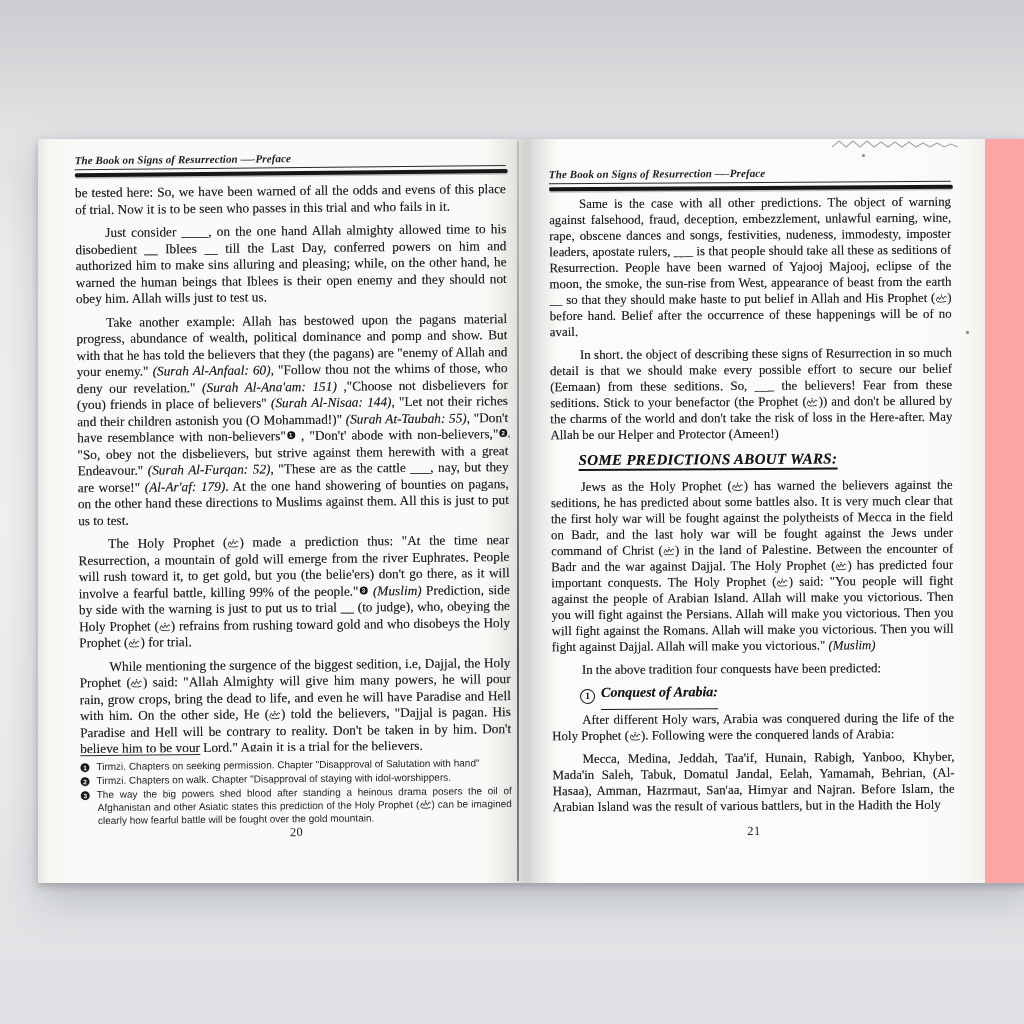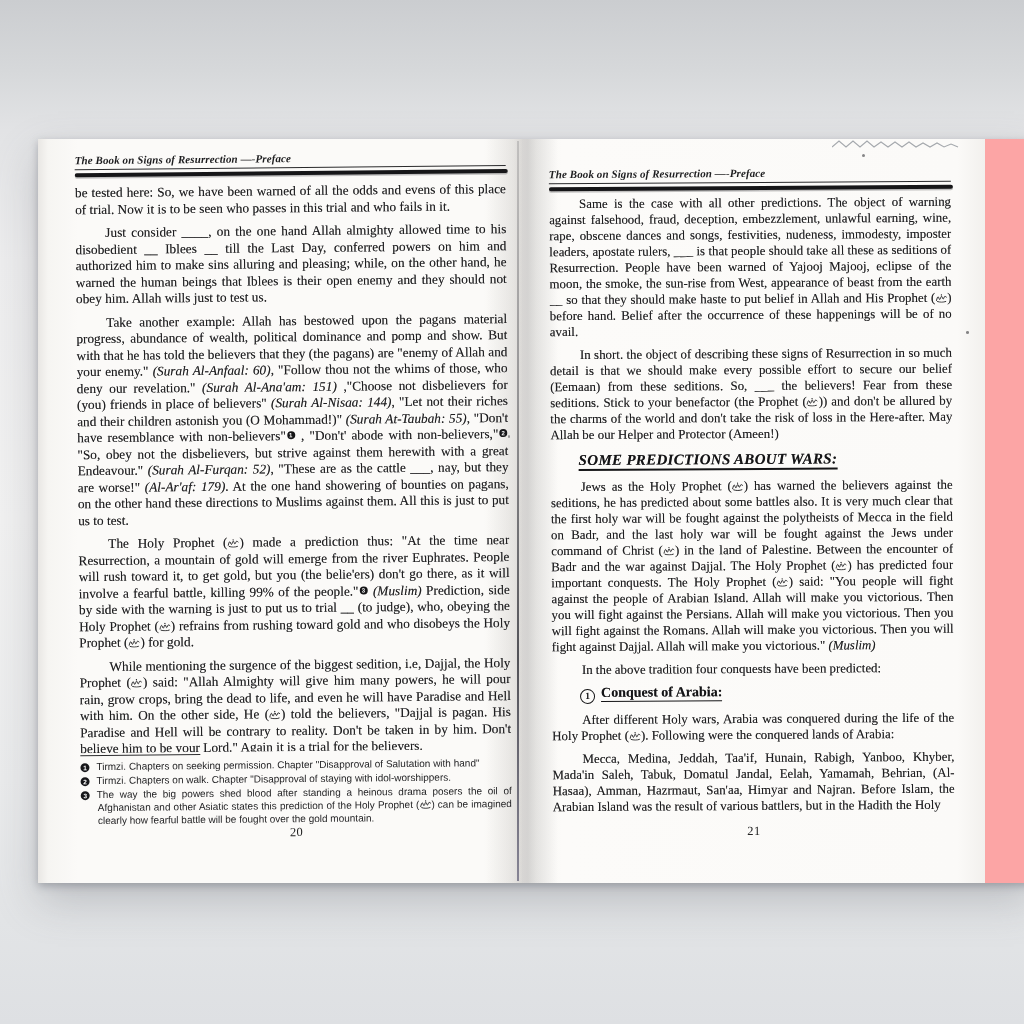--- a/index.html
+++ b/index.html
@@ -40,21 +40,21 @@
     vertical-align:3px;margin:0 1px;text-indent:0;text-shadow:none;}
   .psym svg{vertical-align:-1px;}
 
   .h-wars{margin:9px 0 10px 28px;text-indent:0;}
   .h-wars .hu{font-weight:bold;font-style:italic;font-size:15px;letter-spacing:.3px;color:#141416;
     border-bottom:2.2px solid #141416;padding-bottom:1px;}
   .h-conq{margin:6px 0 8px 28px;text-indent:0;}
   .circnum{display:inline-block;width:13px;height:13px;border:1.4px solid #141416;border-radius:50%;
     font-family:"Liberation Serif",serif;font-weight:bold;font-size:9.5px;line-height:13px;text-align:center;
     margin-right:6px;vertical-align:-2px;color:#141416;text-shadow:none;}
-  .h-conq .hu2{font-weight:bold;font-size:14px;color:#141416;border-bottom:1.8px solid #141416;padding-bottom:1px;}
+  .h-conq .hu2{font-weight:bold;font-style:italic;font-size:14px;color:#141416;border-bottom:1.8px solid #141416;padding-bottom:9px;}
 
   .fn-sep{position:absolute;left:37px;top:616px;width:120px;border-top:1.5px solid #2c2c2e;}
   .footnotes{position:absolute;left:37px;top:621px;width:431px;
     font-family:"Liberation Sans","DejaVu Sans",sans-serif;font-size:10px;line-height:13px;color:#242426;text-align:justify;}
   .fn{margin:0 0 1px 0;padding-left:17px;text-indent:-17px;}
   .fnmark{display:inline-block;width:9px;height:9px;border-radius:50%;background:#17171a;color:#fff;
     font-size:6.5px;line-height:9px;font-weight:bold;text-align:center;text-indent:0;margin-right:7px;vertical-align:0px;}
 
   .pagenum{position:absolute;font-size:12.5px;color:#222;text-align:center;letter-spacing:.5px;}
   .page.left .pagenum{left:37px;top:688px;width:431px;}
@@ -88,21 +88,21 @@
           <p class="para"><span>Take another example: Allah has bestowed upon the pagans material progress, abundance of wealth, political dominance and pomp and show. But with that he has told the believers that they (the pagans) are "enemy of Allah and your enemy." </span><span class="it">(Surah Al-Anfaal: 60)</span><span>, "Follow thou not the whims of those, who deny our revelation." </span><span class="it">(Surah Al-Ana'am: 151)</span><span> ,"Choose not disbelievers for (you) friends in place of believers" </span><span class="it">(Surah Al-Nisaa: 144)</span><span>, "Let not their riches and their children astonish you (O Mohammad!)" </span><span class="it">(Surah At-Taubah: 55)</span><span>, "Don't have resemblance with non-believers"</span><span class="fnref">1</span><span> , "Don't' abode with non-believers,"</span><span class="fnref">2</span><span> "So, obey not the disbelievers, but strive against them herewith with a great Endeavour." </span><span class="it">(Surah Al-Furqan: 52)</span><span>, "These are as the cattle ___, nay, but they are worse!" </span><span class="it">(Al-Ar'af: 179)</span><span>. At the one hand showering of bounties on pagans, on the other hand these directions to Muslims against them. All this is just to put us to test.</span></p>
           <p class="para"><span>The Holy Prophet (</span><span class="psym"><svg viewBox="0 0 14 10" width="12" height="9" aria-hidden="true">
                 <path d="M1 7.5 C2.2 2.5 3.2 2.2 3.9 5 C4.5 7.2 5.4 6.6 5.9 4.4 C6.4 2.2 7.4 2 7.9 4.2 C8.4 6.4 9.3 6.2 9.8 4.2 C10.2 2.6 11.2 2.2 12.6 3.6 M2.2 8.8 C5 9.9 9 9.9 11.8 8.8" stroke="#17171a" stroke-width="1.05" fill="none" stroke-linecap="round"></path>
                 <circle cx="6.8" cy="1" r="0.75" fill="#17171a"></circle>
               </svg></span><span>) made a prediction thus: "At the time near Resurrection, a mountain of gold will emerge from the river Euphrates. People will rush toward it, to get gold, but you (the belie'ers) don't go there, as it will involve a fearful battle, killing 99% of the people."</span><span class="fnref">3</span><span> </span><span class="it">(Muslim)</span><span> Prediction, side by side with the warning is just to put us to trial __ (to judge), who, obeying the Holy Prophet (</span><span class="psym"><svg viewBox="0 0 14 10" width="12" height="9" aria-hidden="true">
                 <path d="M1 7.5 C2.2 2.5 3.2 2.2 3.9 5 C4.5 7.2 5.4 6.6 5.9 4.4 C6.4 2.2 7.4 2 7.9 4.2 C8.4 6.4 9.3 6.2 9.8 4.2 C10.2 2.6 11.2 2.2 12.6 3.6 M2.2 8.8 C5 9.9 9 9.9 11.8 8.8" stroke="#17171a" stroke-width="1.05" fill="none" stroke-linecap="round"></path>
                 <circle cx="6.8" cy="1" r="0.75" fill="#17171a"></circle>
               </svg></span><span>) refrains from rushing toward gold and who disobeys the Holy Prophet (</span><span class="psym"><svg viewBox="0 0 14 10" width="12" height="9" aria-hidden="true">
                 <path d="M1 7.5 C2.2 2.5 3.2 2.2 3.9 5 C4.5 7.2 5.4 6.6 5.9 4.4 C6.4 2.2 7.4 2 7.9 4.2 C8.4 6.4 9.3 6.2 9.8 4.2 C10.2 2.6 11.2 2.2 12.6 3.6 M2.2 8.8 C5 9.9 9 9.9 11.8 8.8" stroke="#17171a" stroke-width="1.05" fill="none" stroke-linecap="round"></path>
                 <circle cx="6.8" cy="1" r="0.75" fill="#17171a"></circle>
-              </svg></span><span>) for gold.</span></p>
+              </svg></span><span>) for trial.</span></p>
           <p class="para"><span>While mentioning the surgence of the biggest sedition, i.e, Dajjal, the Holy Prophet (</span><span class="psym"><svg viewBox="0 0 14 10" width="12" height="9" aria-hidden="true">
                 <path d="M1 7.5 C2.2 2.5 3.2 2.2 3.9 5 C4.5 7.2 5.4 6.6 5.9 4.4 C6.4 2.2 7.4 2 7.9 4.2 C8.4 6.4 9.3 6.2 9.8 4.2 C10.2 2.6 11.2 2.2 12.6 3.6 M2.2 8.8 C5 9.9 9 9.9 11.8 8.8" stroke="#17171a" stroke-width="1.05" fill="none" stroke-linecap="round"></path>
                 <circle cx="6.8" cy="1" r="0.75" fill="#17171a"></circle>
               </svg></span><span>) said: "Allah Almighty will give him many powers, he will pour rain, grow crops, bring the dead to life, and even he will have Paradise and Hell with him. On the other side, He (</span><span class="psym"><svg viewBox="0 0 14 10" width="12" height="9" aria-hidden="true">
                 <path d="M1 7.5 C2.2 2.5 3.2 2.2 3.9 5 C4.5 7.2 5.4 6.6 5.9 4.4 C6.4 2.2 7.4 2 7.9 4.2 C8.4 6.4 9.3 6.2 9.8 4.2 C10.2 2.6 11.2 2.2 12.6 3.6 M2.2 8.8 C5 9.9 9 9.9 11.8 8.8" stroke="#17171a" stroke-width="1.05" fill="none" stroke-linecap="round"></path>
                 <circle cx="6.8" cy="1" r="0.75" fill="#17171a"></circle>
               </svg></span><span>) told the believers, "Dajjal is pagan. His Paradise and Hell will be contrary to reality. Don't be taken in by him. Don't believe him to be your Lord." Again it is a trial for the believers.</span></p>
         </div>
       <div class="fn-sep"></div>
       <div class="footnotes" id="left-footnotes">

